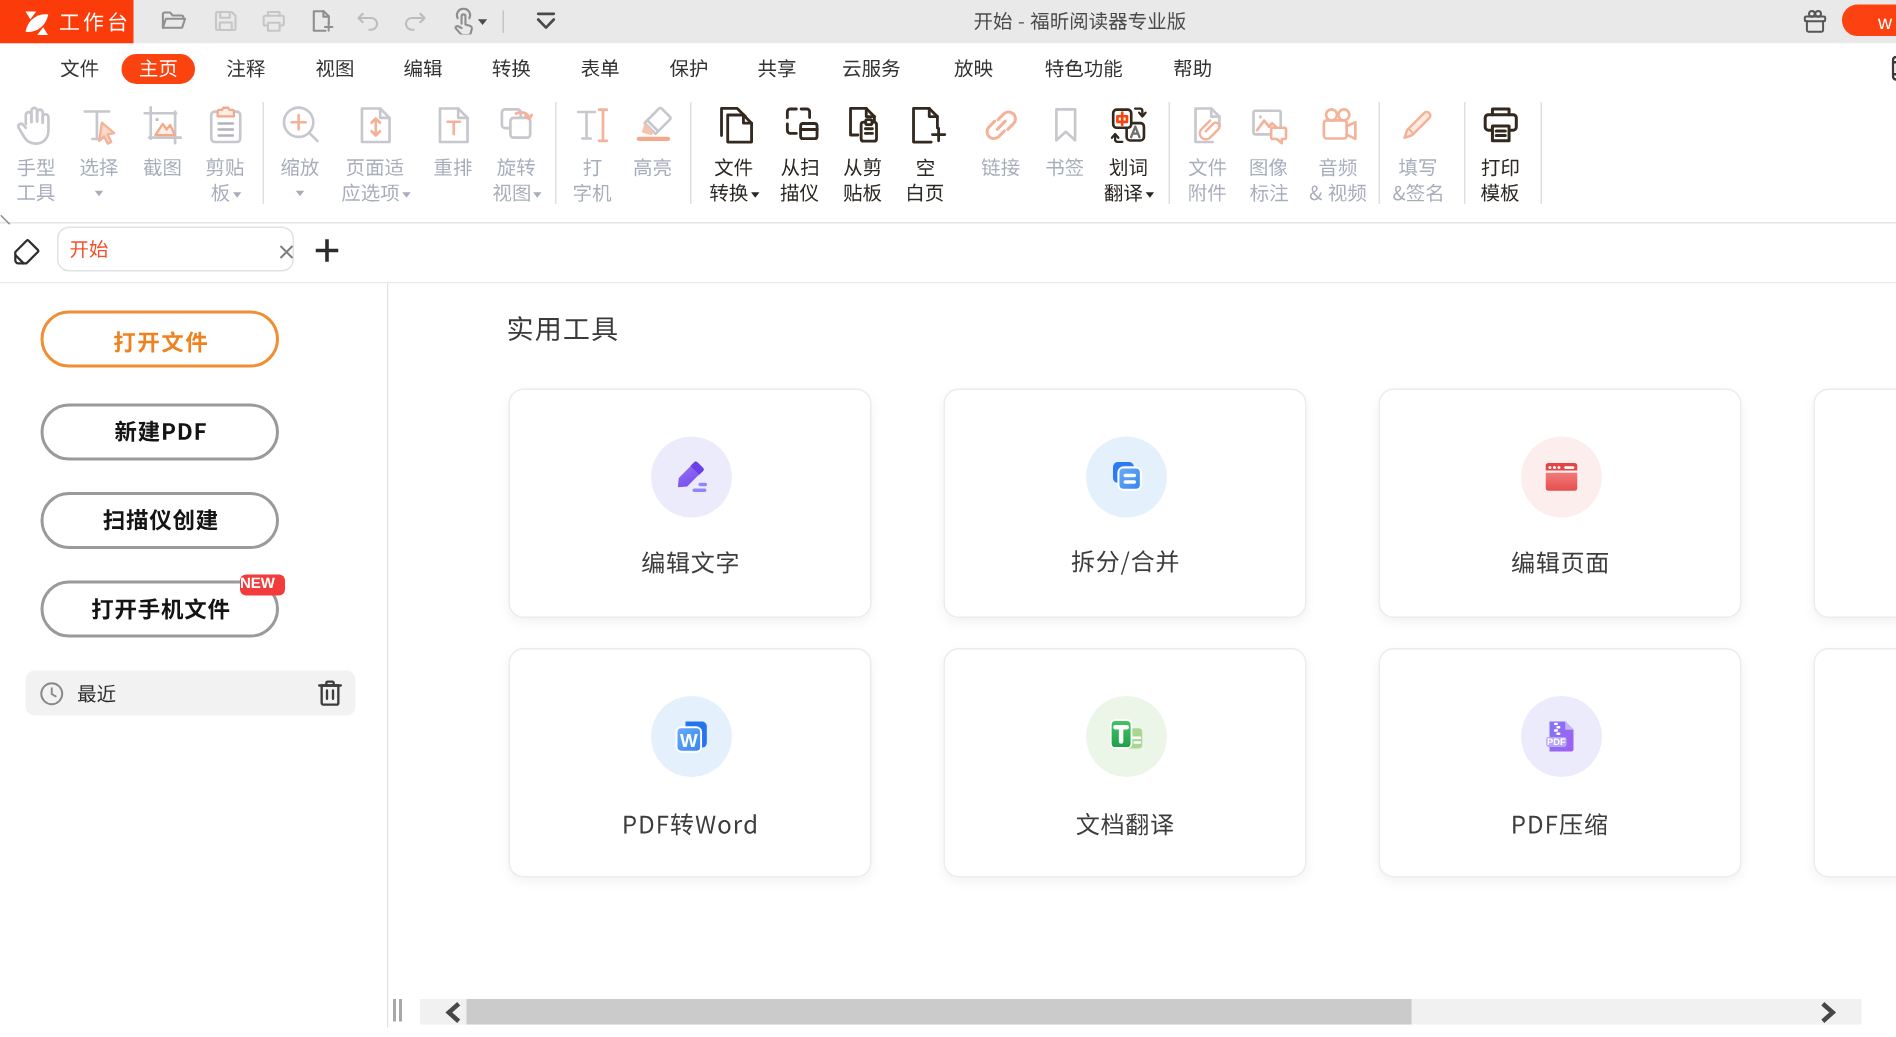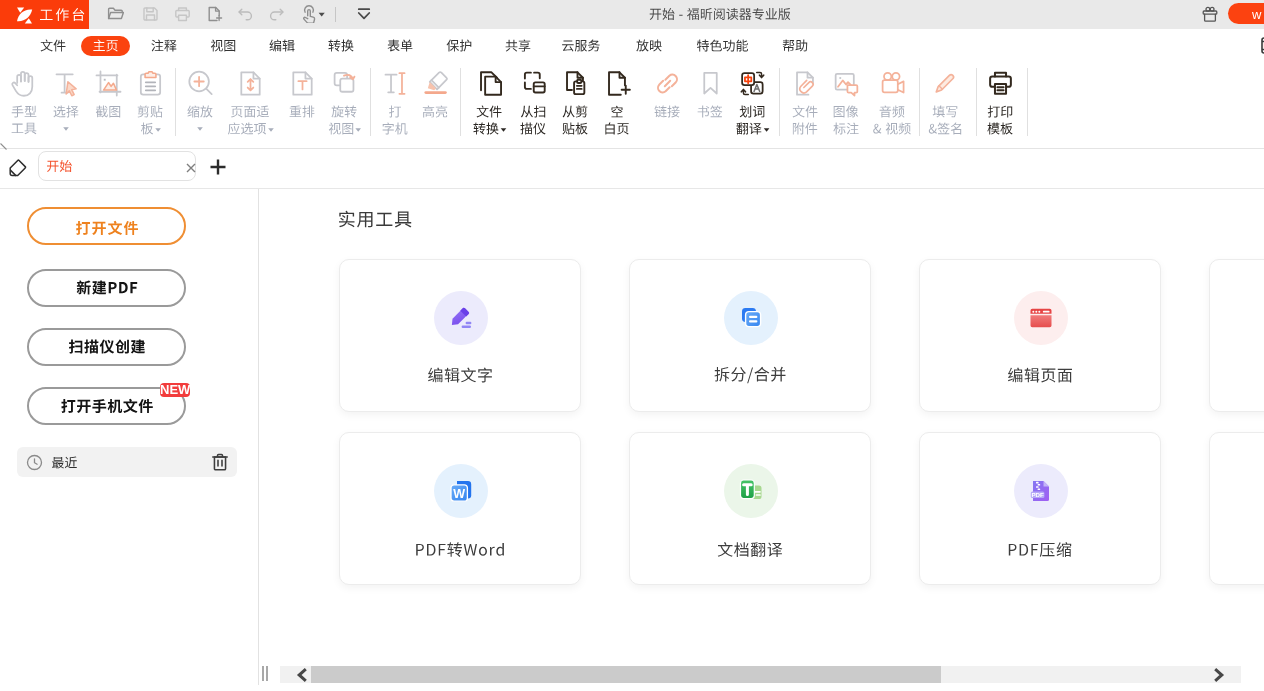--- a/index.html
+++ b/index.html
@@ -37,21 +37,21 @@
 
 
 
 #sidebar { position:absolute; left:0; top:189px; width:258px; height:502px; background:#fff; }
 #vline { position:absolute; left:258px; top:189px; width:1px; height:496px; background:#e2e2e2; }
 .sbtn { position:absolute; left:27px; width:159px; height:38px; border-radius:19px;
   background:#fff; text-align:center; font-size:15px; font-weight:bold; line-height:36px; }
 .sbtn.orange { border:2px solid #ef8e33; color:#ef7d1a; }
 .sbtn.gray { border:2px solid #9a9a9a; color:#1a1a1a; }
 #newbadge { position:absolute; left:160px; top:194px; width:30px; height:14px; background:#f23c3c;
-  border-radius:4px; color:#fff; font-size:13px; font-weight:bold; text-align:center; line-height:14px; }
+  border-radius:4px; color:#fff; font-size:10px; font-weight:bold; text-align:left; line-height:14px; }
 #recent { position:absolute; left:17px; top:258px; width:220px; height:30px; background:#f2f2f2;
   border-radius:6px; }
 
 
 #content { position:absolute; left:259px; top:189px; width:1005px; height:502px; background:#fff; }
 .card { position:absolute; width:242px; height:153px; background:#fff;
   border:1px solid #ececec; border-radius:10px; box-shadow:0 3px 8px rgba(0,0,0,0.05); }
 .card .circ svg { display:block; margin:11px; }
 .card .circ { position:absolute; left:94px; top:31px; width:54px; height:54px; border-radius:50%; }
 

